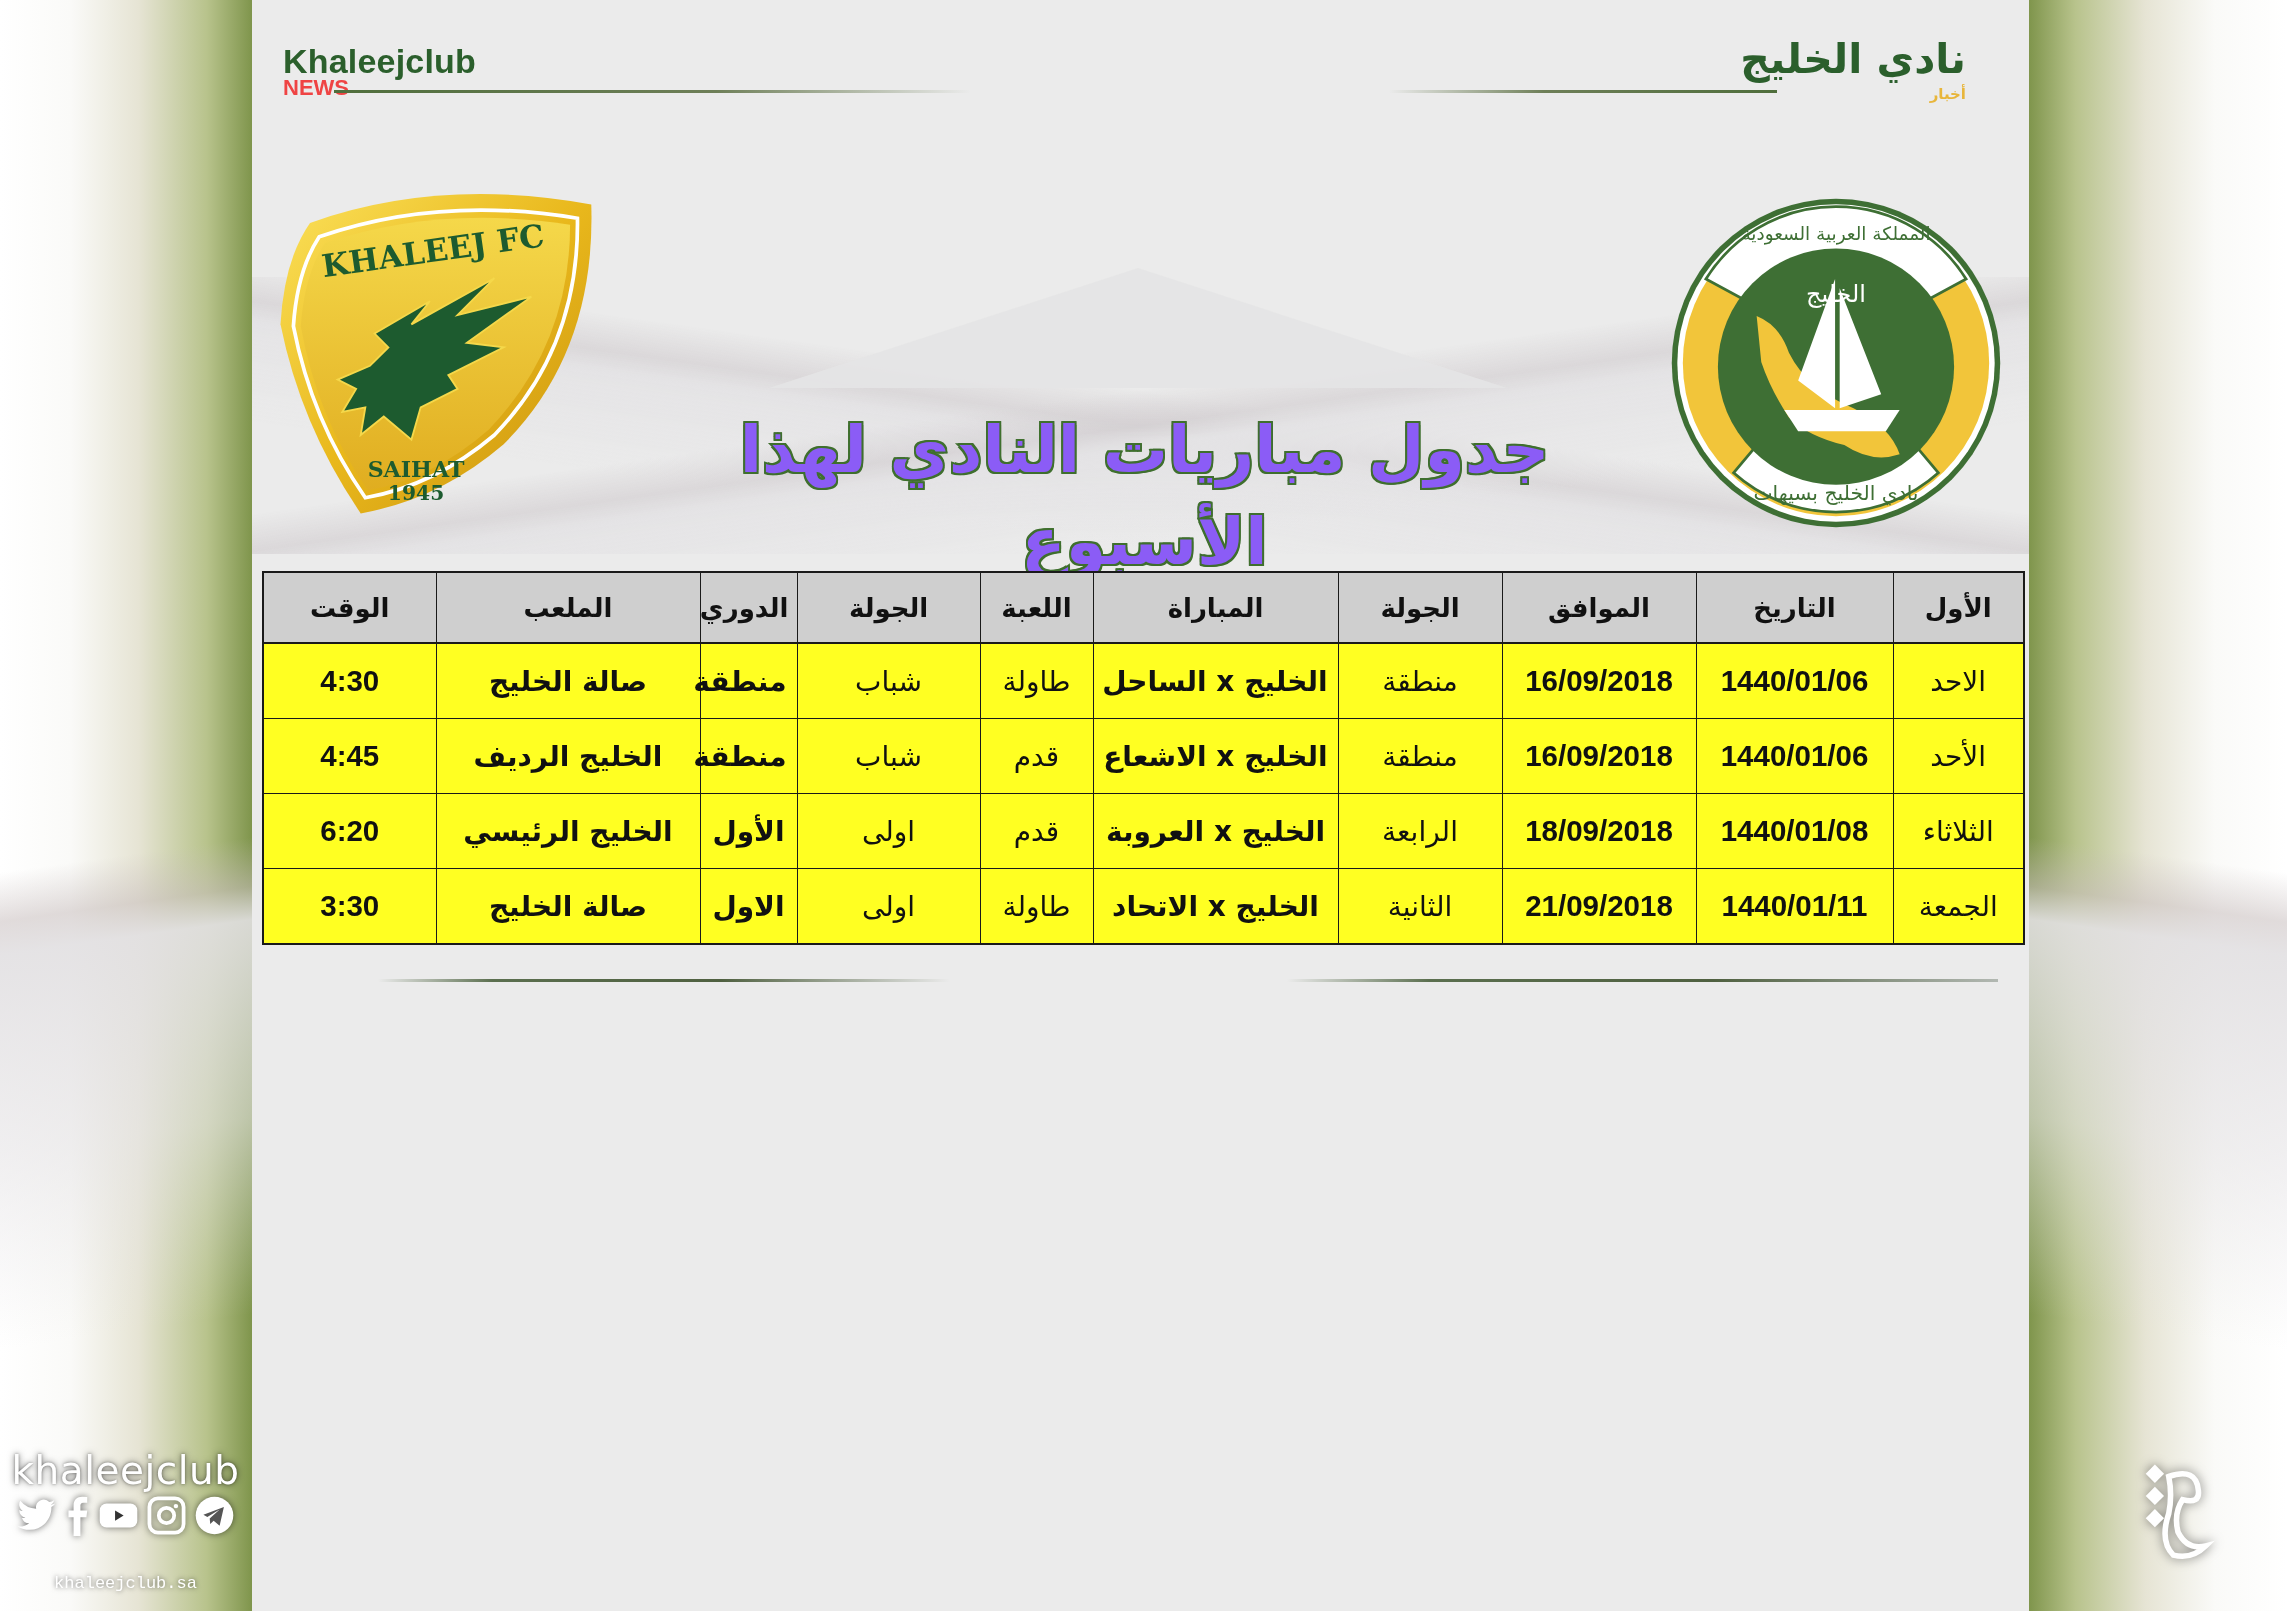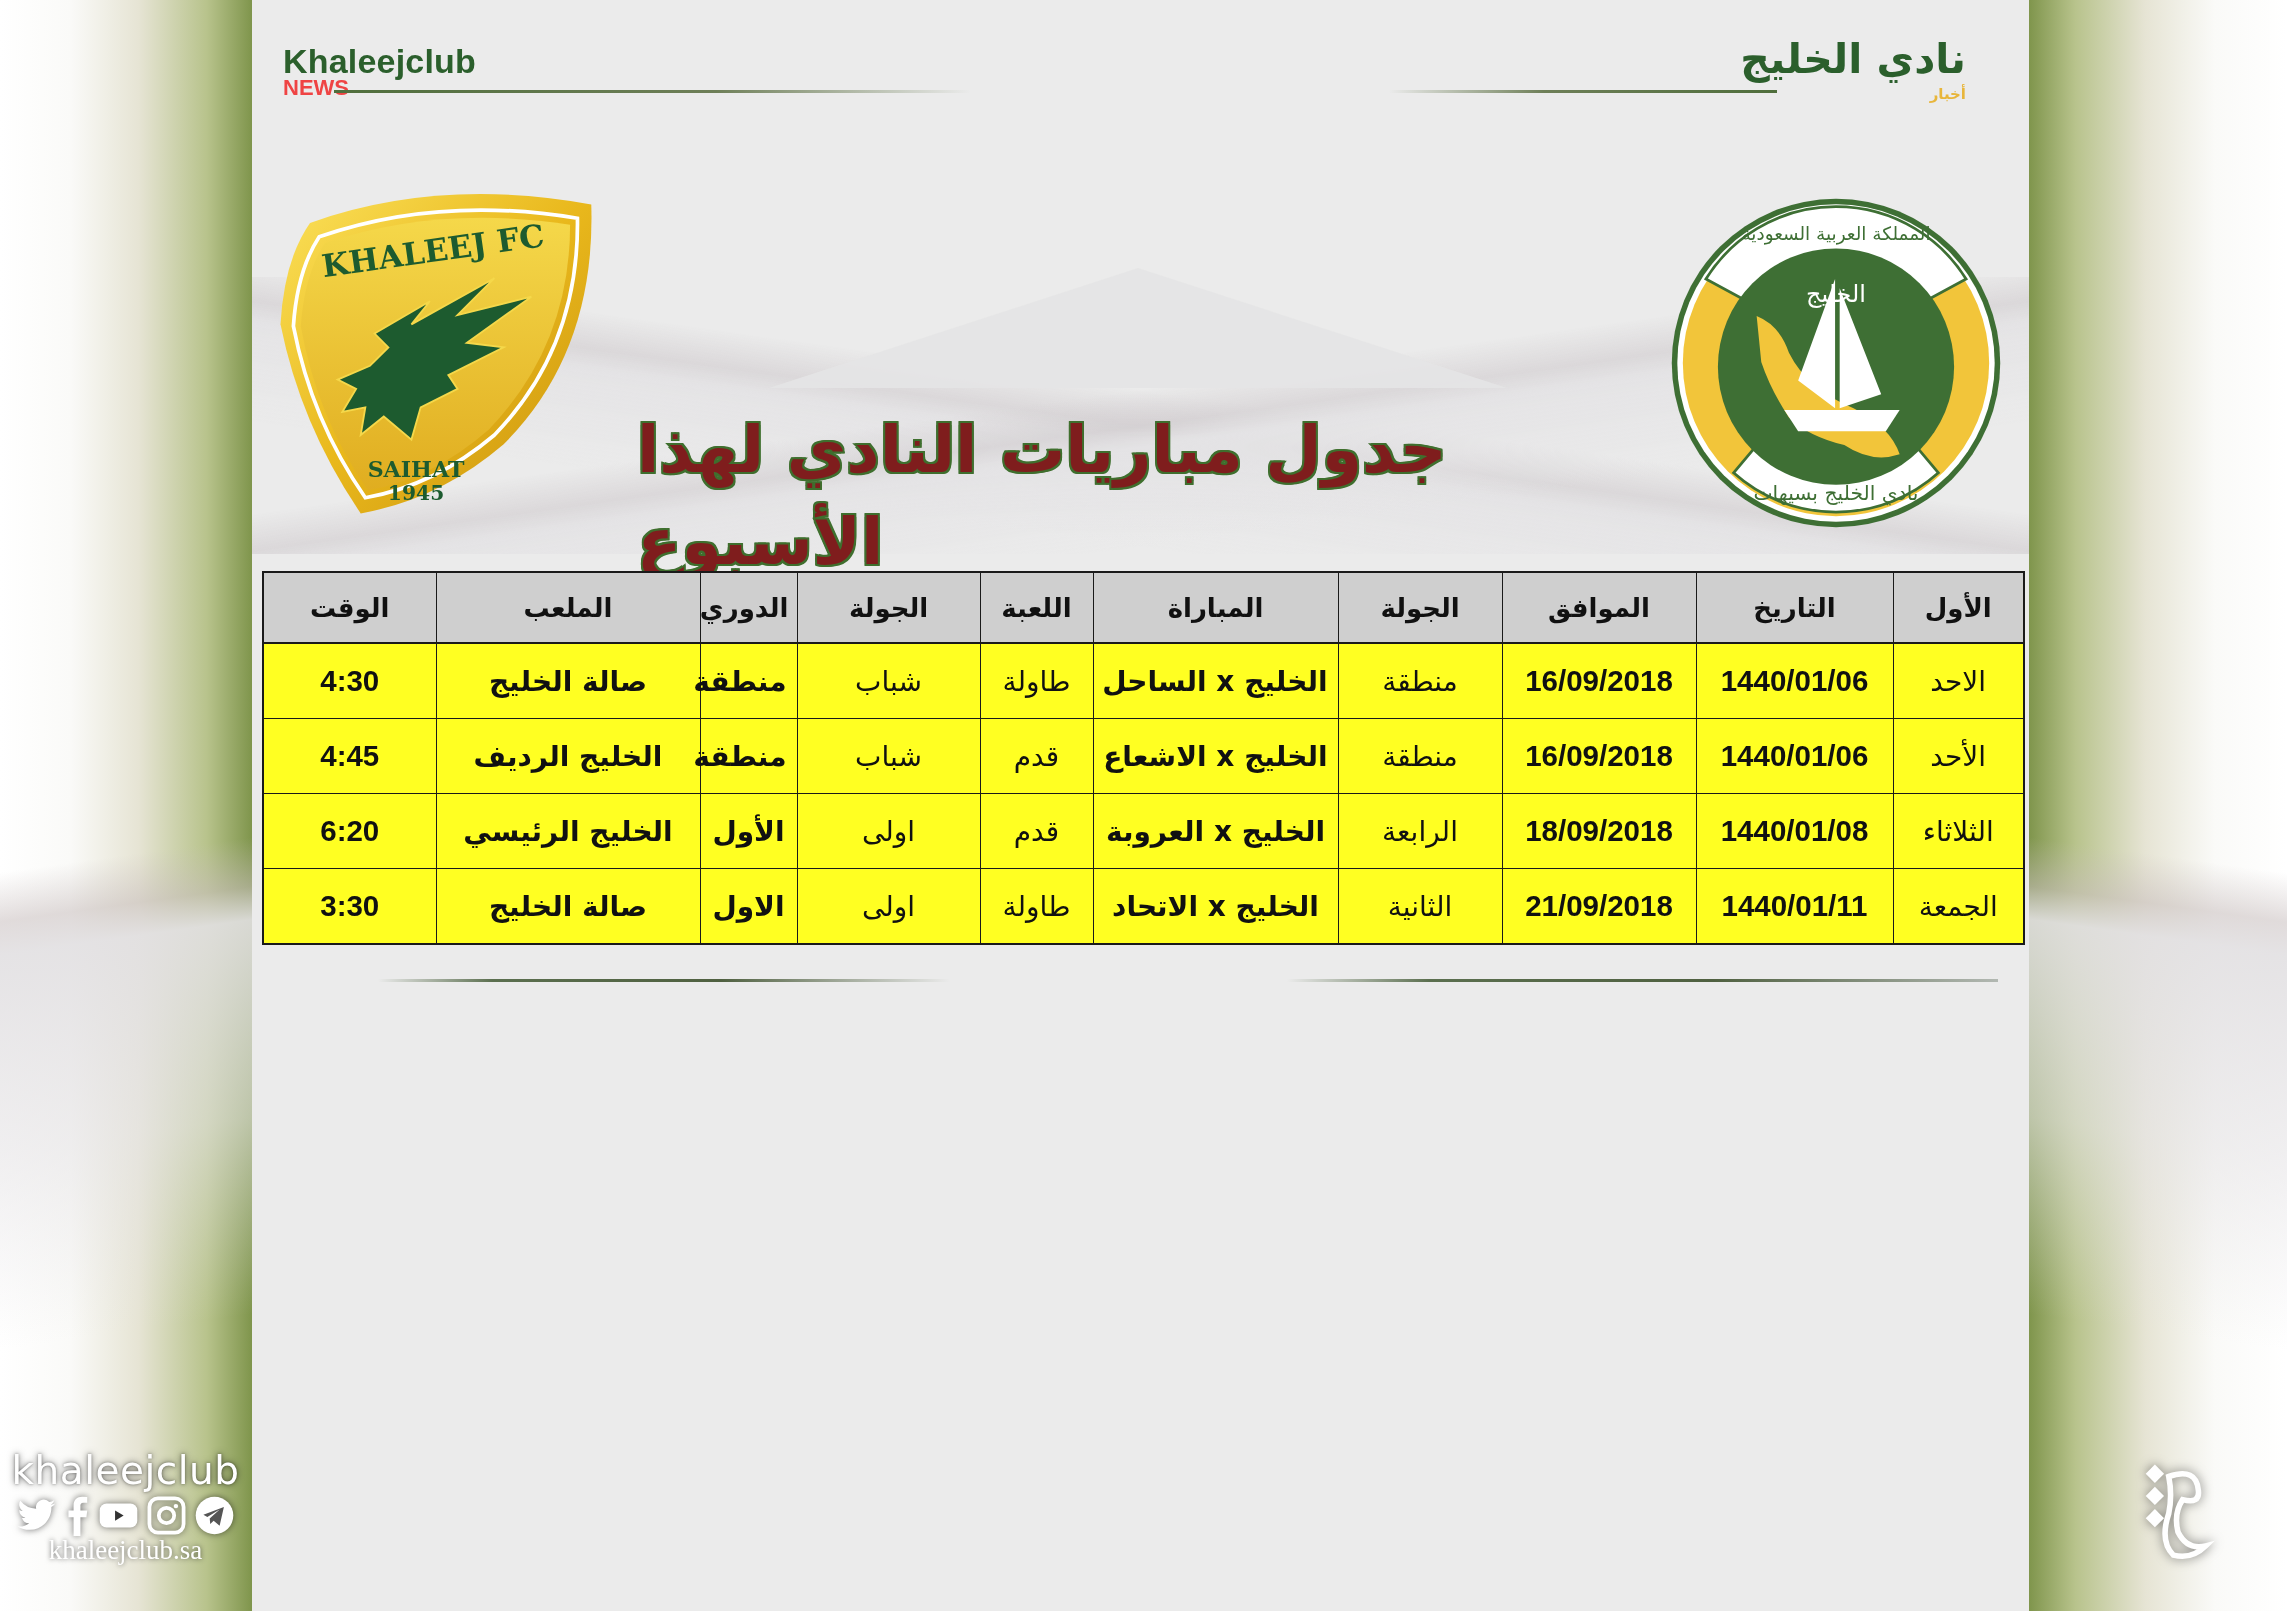--- a/index.html
+++ b/index.html
@@ -68,23 +68,23 @@
     background:linear-gradient(270deg,#4f6e3c 0%, #6e7f58 60%, rgba(180,185,170,0) 100%);
   }
 
   
   .logo-left { position:absolute; left:273px; top:186px; width:323px; height:332px; }
   .logo-right { position:absolute; left:1669px; top:196px; width:334px; height:334px; }
 
   
   .page-title {
     position:absolute; left:637px; top:404px; width:1015px; height:92px;
-    text-align:left; direction:rtl;
+    text-align:center; direction:rtl;
     font-family:"DejaVu Sans", sans-serif; font-weight:bold; font-size:65px; line-height:92px;
-    color:#7f1d1d;
+    color:#8b5cf6;
     -webkit-text-stroke:3.7px #3f6f2e; paint-order:stroke fill;
     text-shadow:1.8px 1.8px 0 #3f6f2e, -1.8px 1.8px 0 #3f6f2e, 1.8px -1.8px 0 #3f6f2e, -1.8px -1.8px 0 #3f6f2e;
   }
 
   
   .schedule {
     position:absolute; left:262px; top:571px; width:1759px;
     border-collapse:collapse; direction:rtl; table-layout:fixed;
     border:2.8px solid #1a1a1a;
     font-family:"DejaVu Sans", sans-serif;
@@ -109,22 +109,23 @@
   .social .handle {
     font-family:"DejaVu Sans", sans-serif; font-size:39px; line-height:44px; letter-spacing:0.5px;
     text-shadow:0 0 7.4px rgba(0,0,0,0.55), 0 0 2.8px rgba(0,0,0,0.4);
   }
   .social .icons { display:flex; justify-content:center; gap:7.4px; margin-top:1.8px; }
   .social .icons span {
     display:inline-block; width:41px; height:41px;
     filter:drop-shadow(0 0 3.7px rgba(0,0,0,0.55));
   }
   .social .site {
-    font-family:Liberation Serif, serif; font-size:27px; line-height:28px;
+    font-family:Liberation Mono, monospace; font-size:17px; line-height:28px;
     text-shadow:0 0 5.5px rgba(0,0,0,0.6);
+    margin-top:34px;
   }
   .mark { position:absolute; left:2141px; top:1458px; width:74px; height:111px;
     filter:drop-shadow(0 0 5.5px rgba(0,0,0,0.5)); }
 </style>
 </head>
 <body>
 
 <div class="side left"></div>
 <div class="side right"></div>
 

